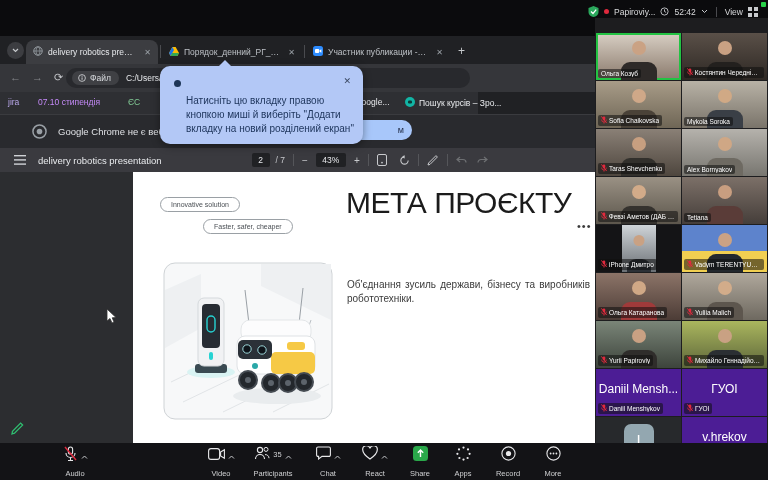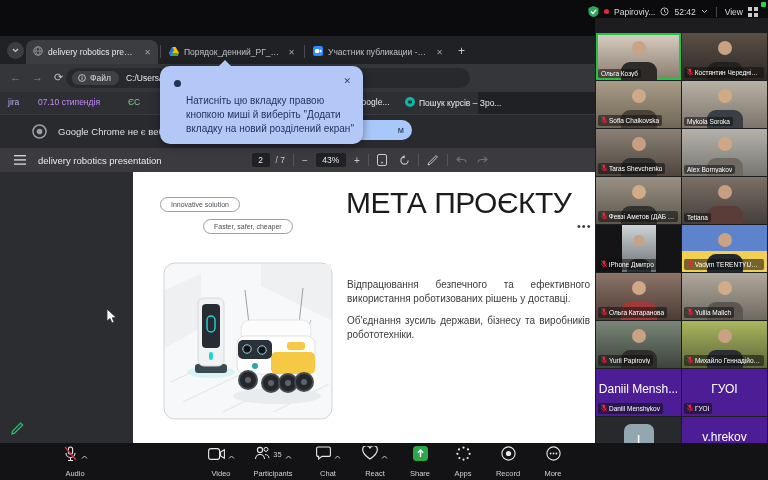--- a/index.html
+++ b/index.html
@@ -322,21 +322,20 @@
             <g fill="#5c636b">
                 <circle cx="13" cy="70" r="3"></circle>
                 <circle cx="36" cy="73" r="3"></circle>
                 <circle cx="53" cy="73" r="3"></circle>
                 <circle cx="69" cy="72" r="3"></circle>
               </g>
           </g>
         </svg>
 
         <div class="slide-paras" id="paras">
-            <p>Відпрацювання безпечного та ефективного використання роботизованих рішень у доставці.</p>
             <p>Об'єднання зусиль держави, бізнесу та виробників робототехніки.</p>
           </div>
       </div>
     </div>
 
     <div class="tooltip">
       <div class="caret"></div>
       <div class="dot"></div>
       <span class="close">✕</span>
       <div class="txt">Натисніть цю вкладку правою кнопкою миші й виберіть "Додати вкладку на новий розділений екран"</div>

